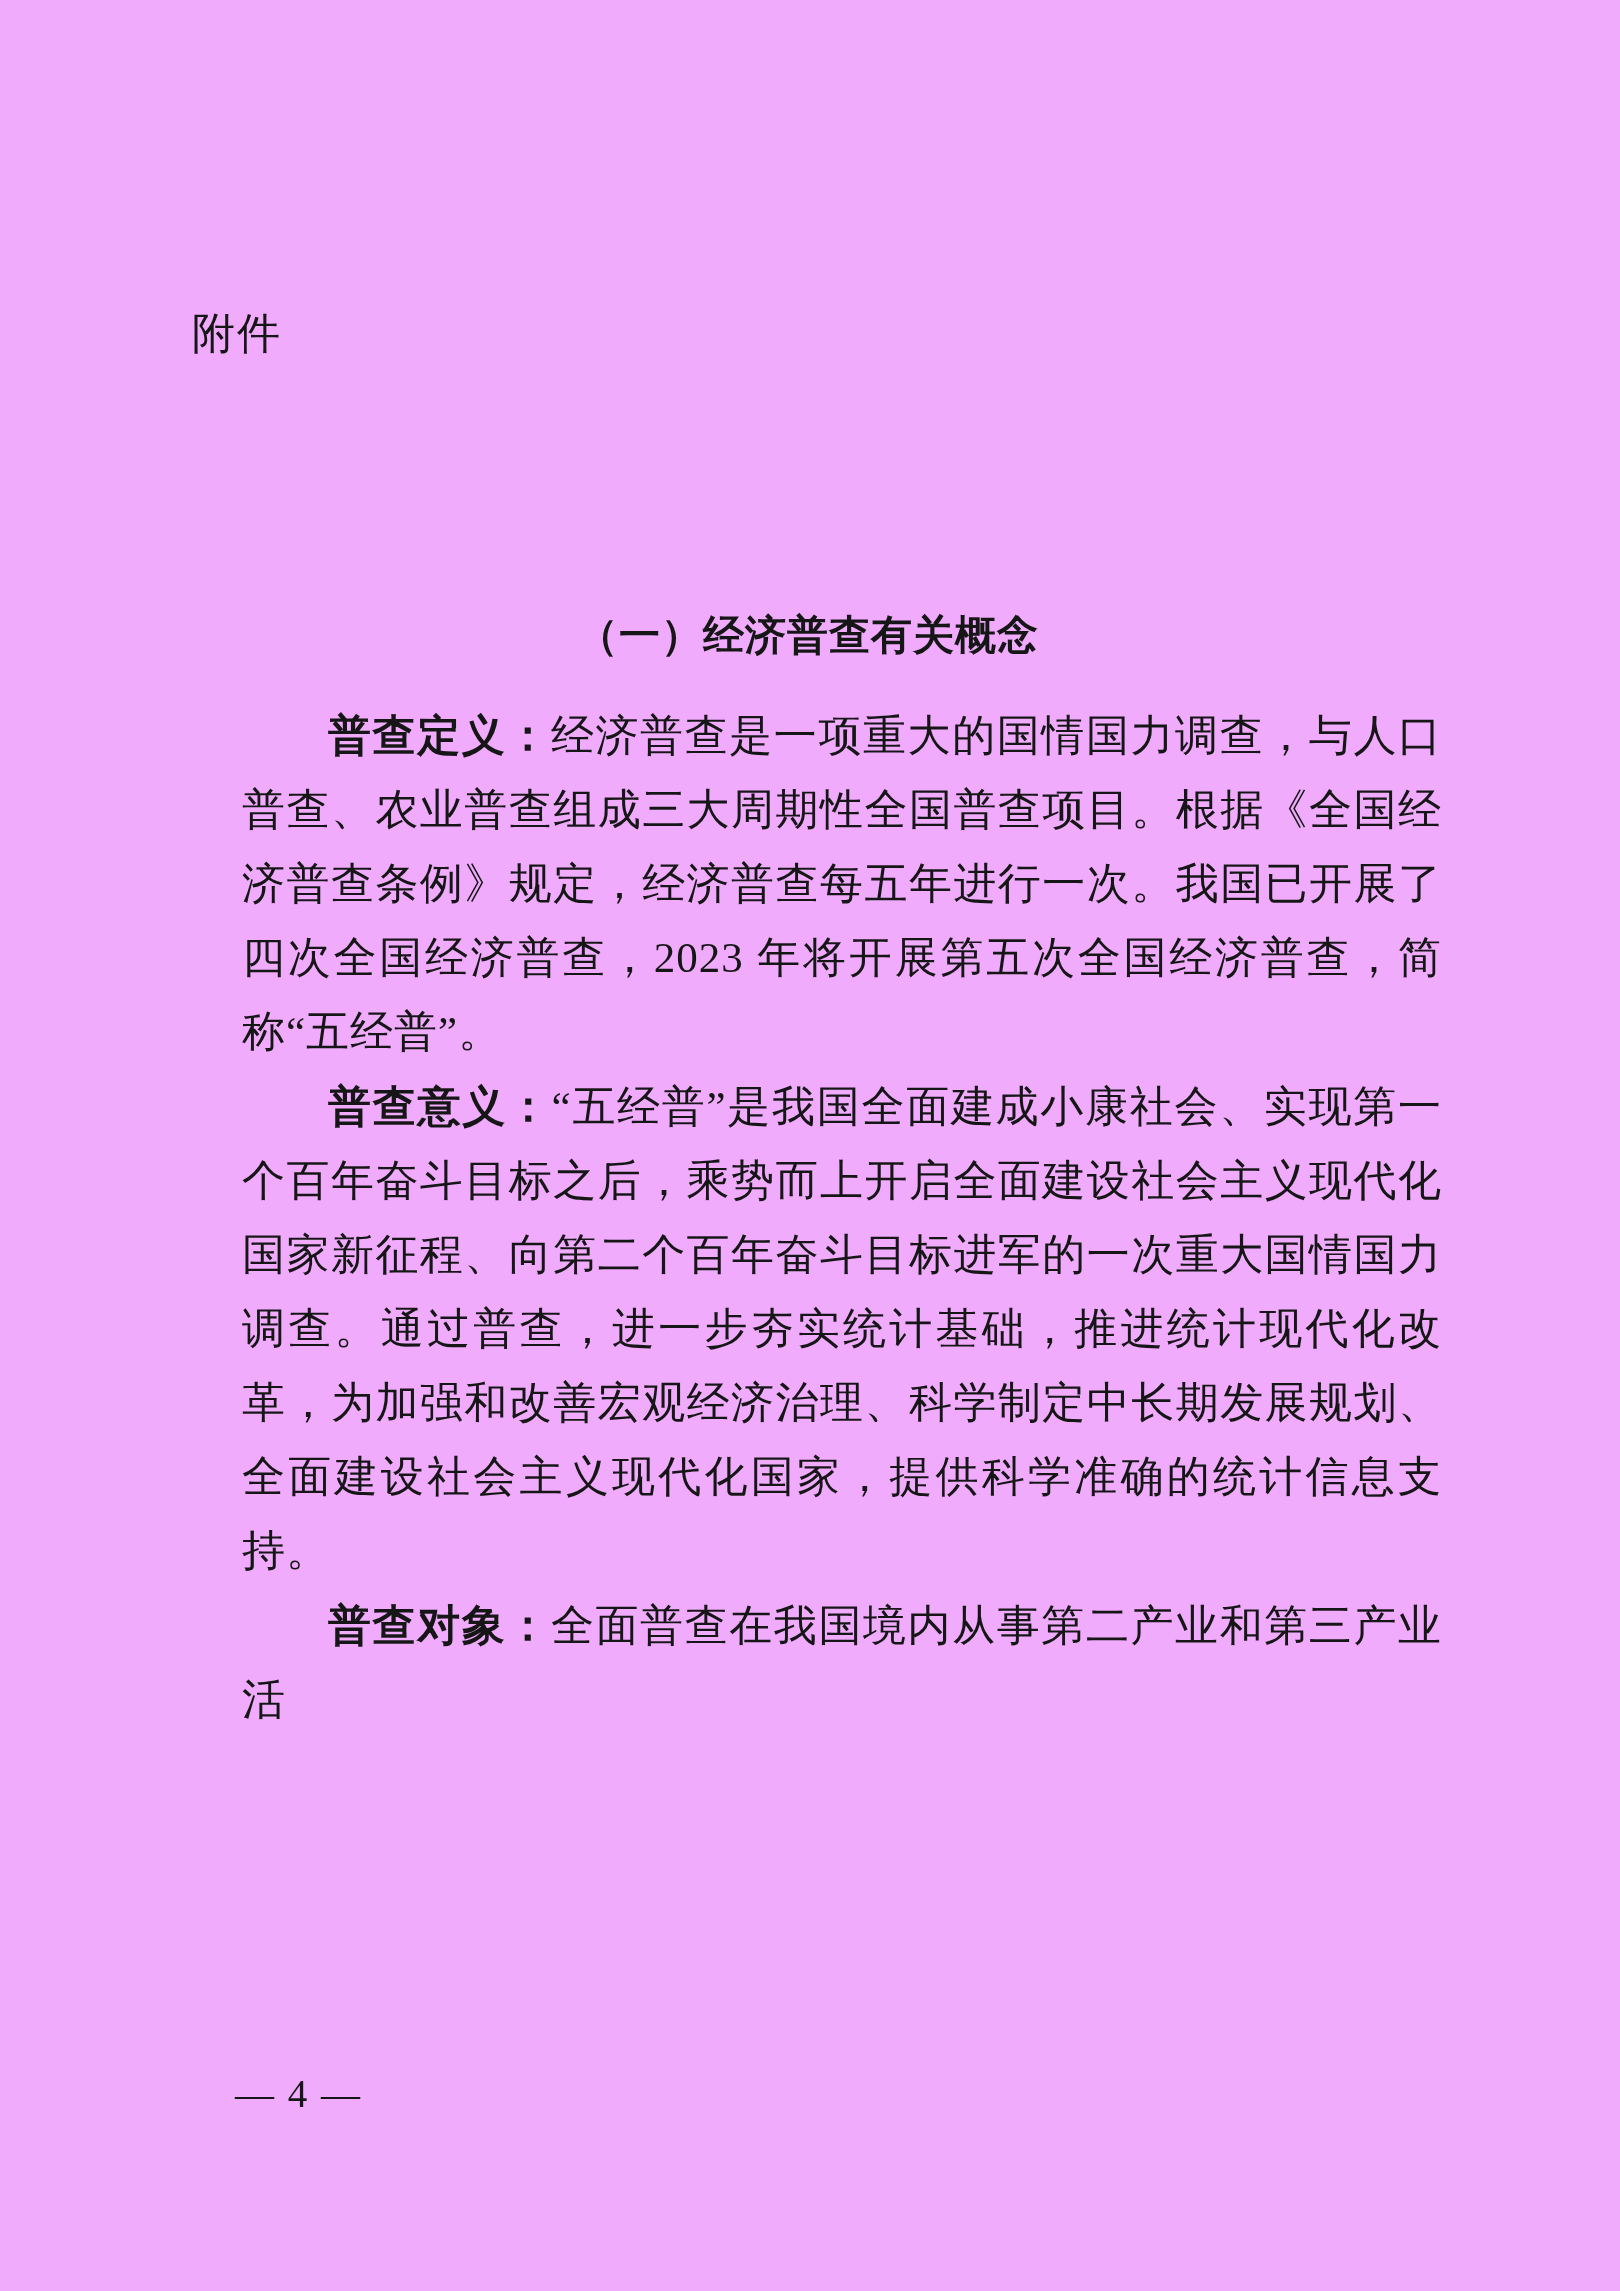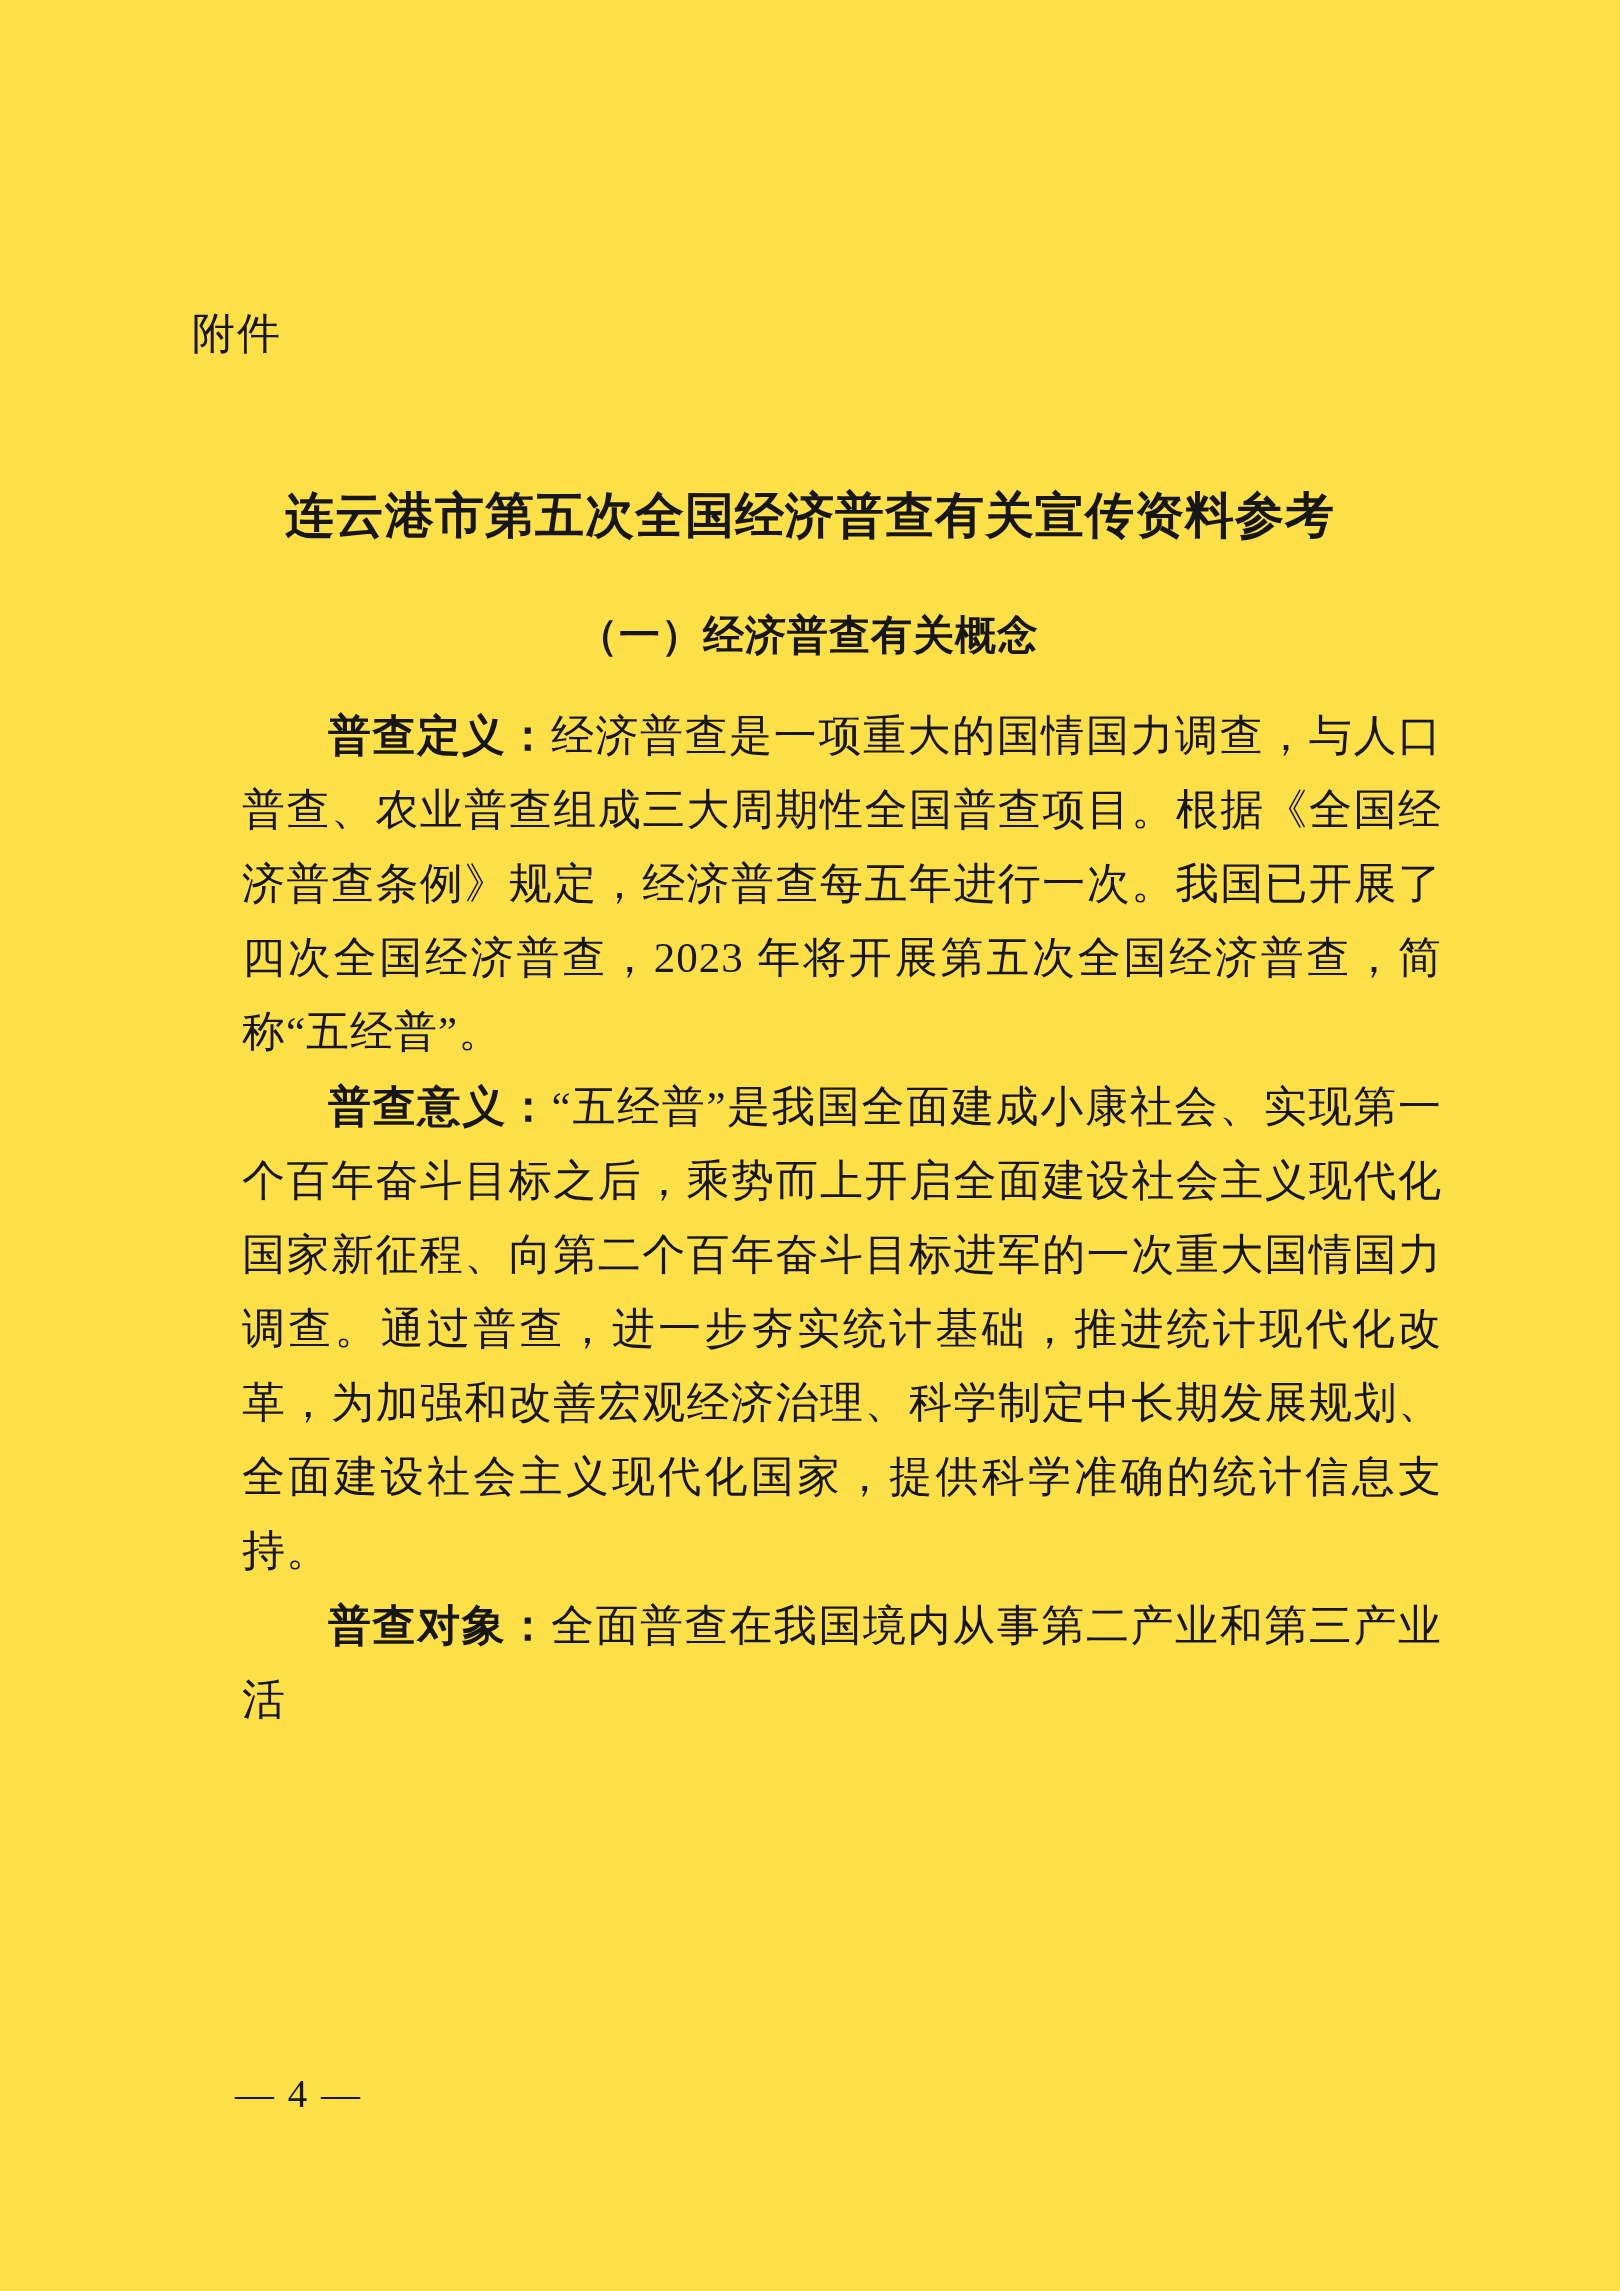--- a/index.html
+++ b/index.html
@@ -5,21 +5,21 @@
   html, body {
     margin: 0;
     padding: 0;
     background: #9a9a9a;
   }
   .page {
     position: relative;
     width: 1620px;
     height: 2292px;
     margin: 0 auto;
-    background: #fde047;
+    background: #f0abfc;
     color: #161616;
     font-family: "Liberation Serif", "DejaVu Serif", serif;
     overflow: hidden;
     box-shadow: 0 0 11.8px rgba(0,0,0,0.35);
   }
   .attachment {
     position: absolute;
     left: 192px;
     top: 306px;
     font-size: 43px;
@@ -78,21 +78,20 @@
     letter-spacing: 2px;
   }
 </style>
 </head>
 <body>
 
 <div class="page">
 
   <div class="attachment">附件</div>
 
-  <h1 class="doc-title">连云港市第五次全国经济普查有关宣传资料参考</h1>
 
   <h2 class="section-heading">（一）经济普查有关概念</h2>
 
   <div class="doc-body">
     <p><span class="lead">普查定义：</span><span>经济普查是一项重大的国情国力调查，与人口普查、农业普查组成三大周期性全国普查项目。根据《全国经济普查条例》规定，经济普查每五年进行一次。我国已开展了四次全国经济普查，2023 年将开展第五次全国经济普查，简称“五经普”。</span></p>
     <p><span class="lead">普查意义：</span><span>“五经普”是我国全面建成小康社会、实现第一个百年奋斗目标之后，乘势而上开启全面建设社会主义现代化国家新征程、向第二个百年奋斗目标进军的一次重大国情国力调查。通过普查，进一步夯实统计基础，推进统计现代化改革，为加强和改善宏观经济治理、科学制定中长期发展规划、全面建设社会主义现代化国家，提供科学准确的统计信息支持。</span></p>
     <p><span class="lead">普查对象：</span><span>全面普查在我国境内从事第二产业和第三产业活</span></p>
   </div>
 
   <div class="page-number">— 4 —</div>

